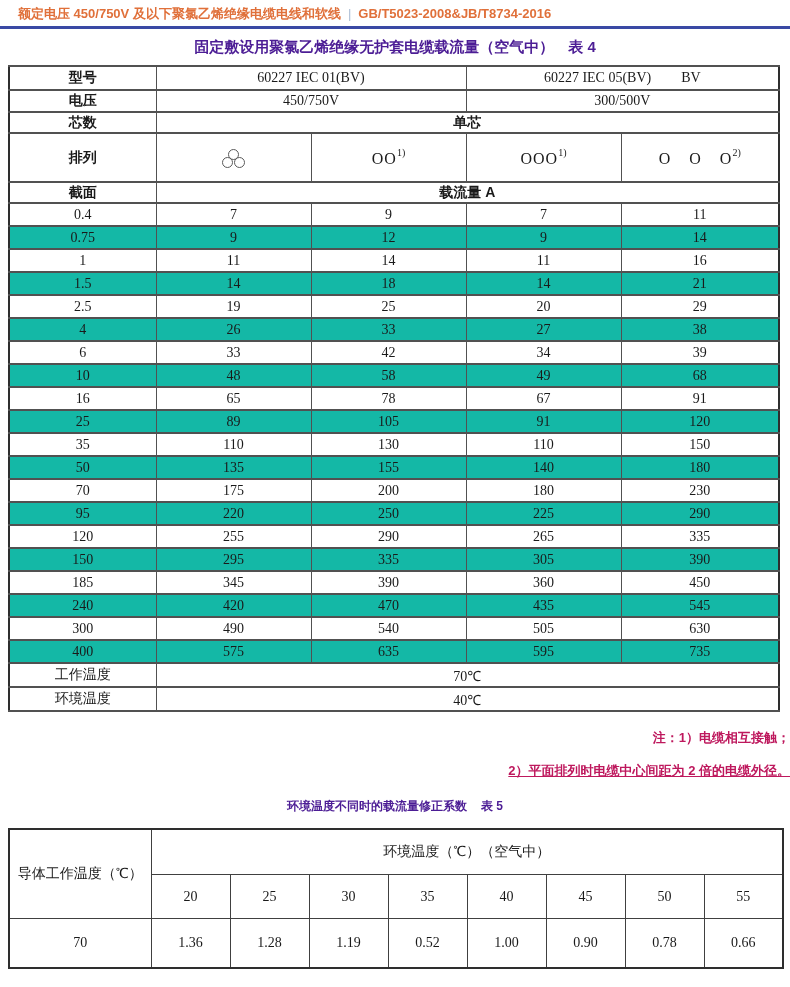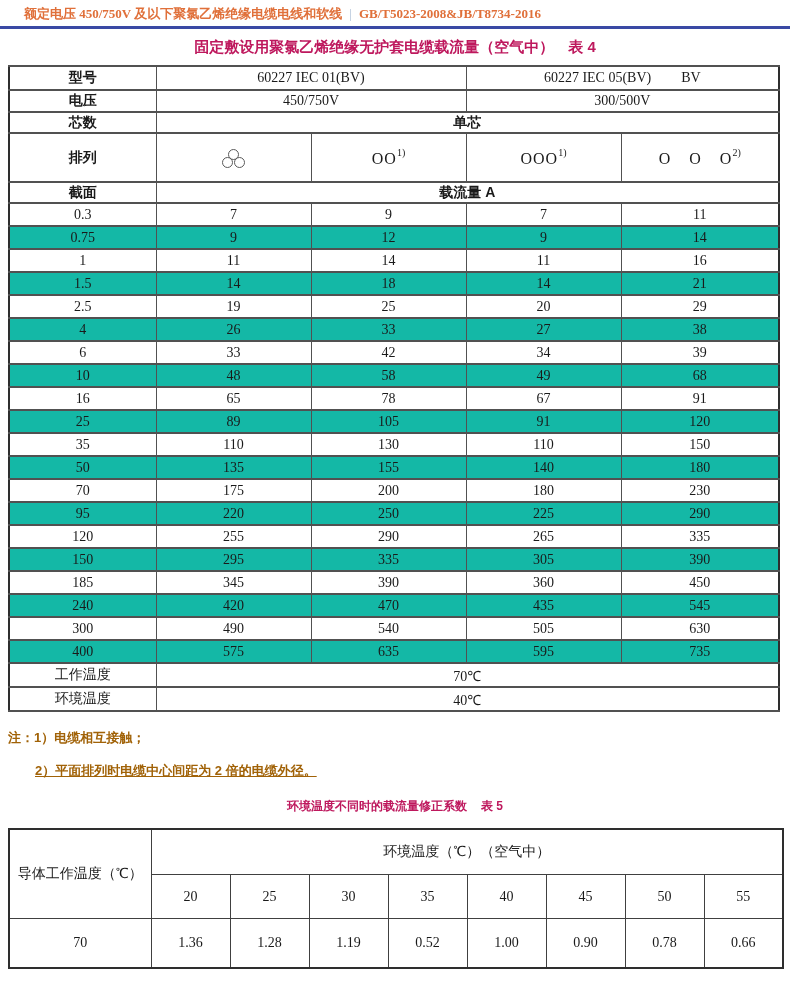--- a/index.html
+++ b/index.html
@@ -1,24 +1,24 @@
 <!DOCTYPE html>
 <html><head>
 <meta charset="utf-8">
 <style>
   html,body{margin:0;padding:0;background:#ffffff;}
   body{width:790px;height:987px;font-family:"Liberation Serif",serif;color:#1a1a1a;overflow:hidden;}
 
   
-  .doc-header{padding:5px 8px 3px 24px;font-family:Liberation Serif, serif;font-weight:bold;font-size:13px;color:#e0703a;white-space:nowrap;}
+  .doc-header{padding:5px 8px 3px 18px;font-family:Liberation Sans, sans-serif;font-weight:bold;font-size:13px;color:#e0703a;white-space:nowrap;}
   .hdr-div{color:#aabdd6;font-weight:normal;margin:0 7px;}
   .blue-rule{height:3px;background:#3a49a4;}
 
   
-  .sec-title{text-align:center;color:#be185d;font-family:"Liberation Sans",sans-serif;font-weight:bold;font-size:15px;margin:9px 0 8px 0;}
+  .sec-title{text-align:center;color:#4c1d95;font-family:"Liberation Sans",sans-serif;font-weight:bold;font-size:15px;margin:9px 0 8px 0;}
   .sec-title .tlabel{margin-left:14px;}
 
   
   table{border-collapse:collapse;table-layout:fixed;width:622px;margin:0 8px;}
   table{border:2px solid #2e2e2e;}
   td{border:1px solid #515151;border-top-width:2px;border-bottom-width:2px;text-align:center;vertical-align:middle;font-size:14px;padding:0;}
   .hei{font-family:"Liberation Sans",sans-serif;font-weight:bold;font-size:14px;}
   .serif{font-family:"Liberation Serif",serif;}
 
   .r-model td{height:22px;}
@@ -36,21 +36,21 @@
   .trefoil{display:inline-flex;flex-direction:column;align-items:center;line-height:0;}
   .trefoil .tre-top{margin-bottom:-3px;}
   .circ{display:inline-block;width:11px;height:11px;border:1.5px solid #5a5a5a;border-radius:50%;background:#fff;box-sizing:border-box;}
   .tre-bot .circ{margin:0 0.5px;}
 
   .os{font-family:"Liberation Serif",serif;font-size:16px;letter-spacing:1px;}
   .os-spaced{word-spacing:13px;letter-spacing:1px;}
   .arr-sup{font-size:10px;vertical-align:8px;letter-spacing:0;}
 
   
-  .notes{color:#a16207;font-family:"Liberation Sans",sans-serif;font-weight:bold;font-size:13px;margin:17px 0 0 8px;}
+  .notes{color:#be185d;font-family:"Liberation Sans",sans-serif;font-weight:bold;font-size:13px;margin:17px 0 0 8px;text-align:right;}
   .note-line2{margin-top:15px;margin-left:27px;text-decoration:underline;}
 
   .title5{margin-top:18px;margin-bottom:13px;font-size:12px;}
 
   
   .t5 td{border-width:1px;border-color:#404040;}
   .t5 .r5-head td{height:44px;}
   .t5 .r5-temps td{height:43px;}
   .t5 .r5-factors td{height:48px;}
 </style>
@@ -109,21 +109,21 @@
           <span class="os os-spaced">O O O</span><span class="arr-sup">2)</span>
         </td>
       </tr>
       <tr class="r-sec">
         <td class="hei">截面</td>
         <td colspan="4" class="hei">载流量 A</td>
       </tr>
     </tbody>
     <tbody id="t4-data">
         <tr class="data-row">
-          <td class="serif">0.3</td>
+          <td class="serif">0.4</td>
           <td class="serif">7</td>
           <td class="serif">9</td>
           <td class="serif">7</td>
           <td class="serif">11</td>
         </tr>
         <tr class="data-row stripe">
           <td class="serif">0.75</td>
           <td class="serif">9</td>
           <td class="serif">12</td>
           <td class="serif">9</td>

